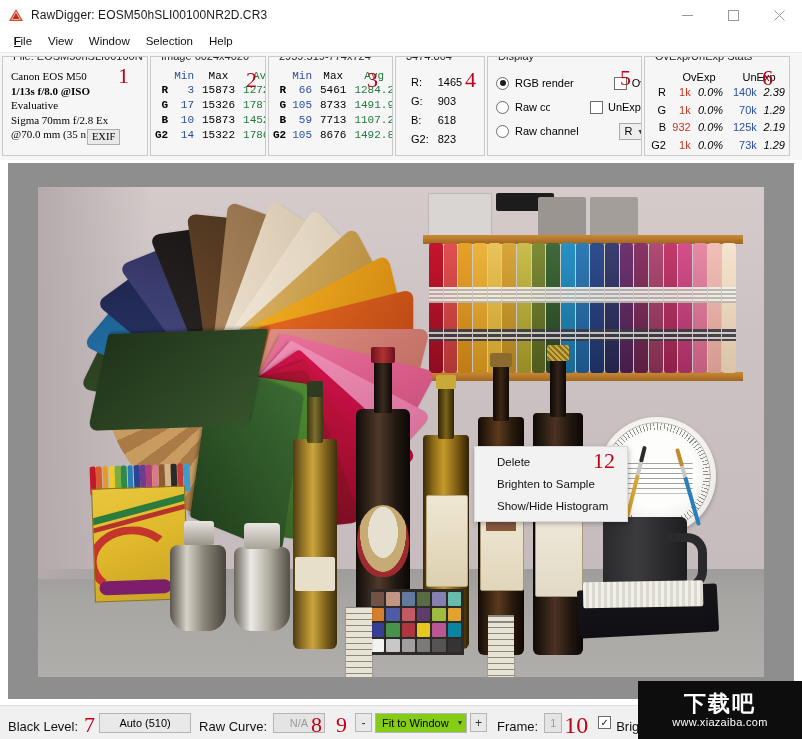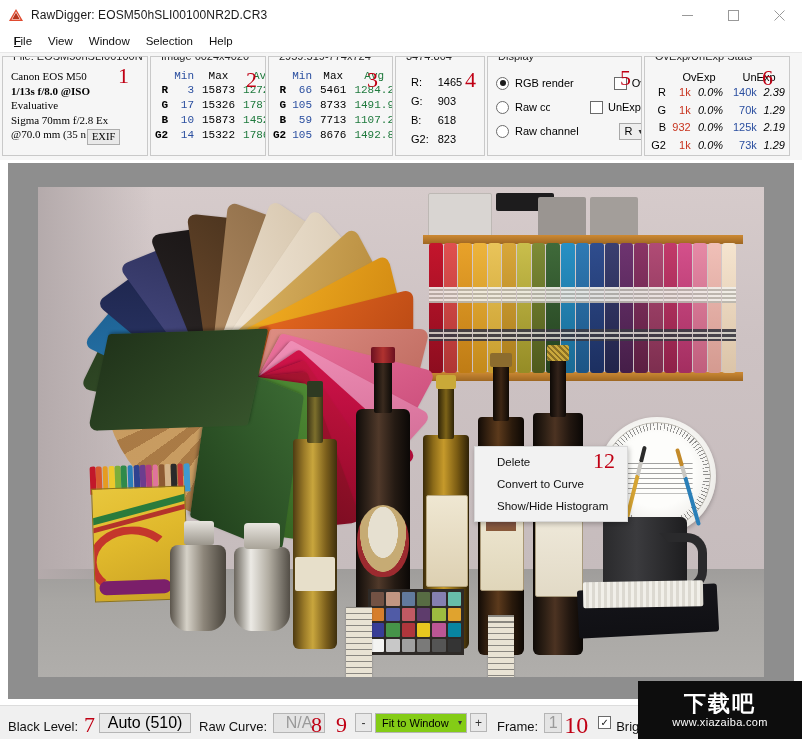--- a/index.html
+++ b/index.html
@@ -389,21 +389,21 @@
     align-items: center;
     padding-left: 8px;
     box-sizing: border-box;
   }
   .tb-label { font-size: 13px; color:#111; margin-right:6px; white-space:nowrap;margin-top:8px;}
   .tb-field {
     border:1px solid #b5b5b5;
     background:#e9e9e9;
     height:20px;
     display:flex; align-items:center; justify-content:center;
-    font-size:16px;
+    font-size:11px;
     box-sizing:border-box;
     margin-right:8px;
   }
   .tb-field.disabled { color:#9a9a9a; background:#e4e4e4; }
   .tb-btn {
     border:1px solid #b5b5b5;
     background:#e9e9e9;
     width:17px; height:19px;
     display:flex; align-items:center; justify-content:center;
     font-size:12px; color:#333;
@@ -915,21 +915,21 @@
       <div class="towel"></div>
     </div>
 
     <div class="receipt" style="left:308px; top:420px; height:70px;"></div>
     <div class="receipt" style="left:450px; top:428px; height:62px;"></div>
   </div>
 
   <div class="ctxmenu">
     <span class="marker" style="right:12px; top:3px;">12</span>
     <div class="mi">Delete</div>
-    <div class="mi">Convert to Curve</div>
+    <div class="mi">Brighten to Sample</div>
     <div class="mi">Show/Hide Histogram</div>
   </div>
 </div>
 
 <div class="toolbar">
   <span class="tb-label">Black Level:</span>
   <span class="marker" style="position:relative; top:2px; margin-right:4px;">7</span>
   <div class="tb-field" style="width:92px;">Auto (510)</div>
 
   <span class="tb-label">Raw Curve:</span>

